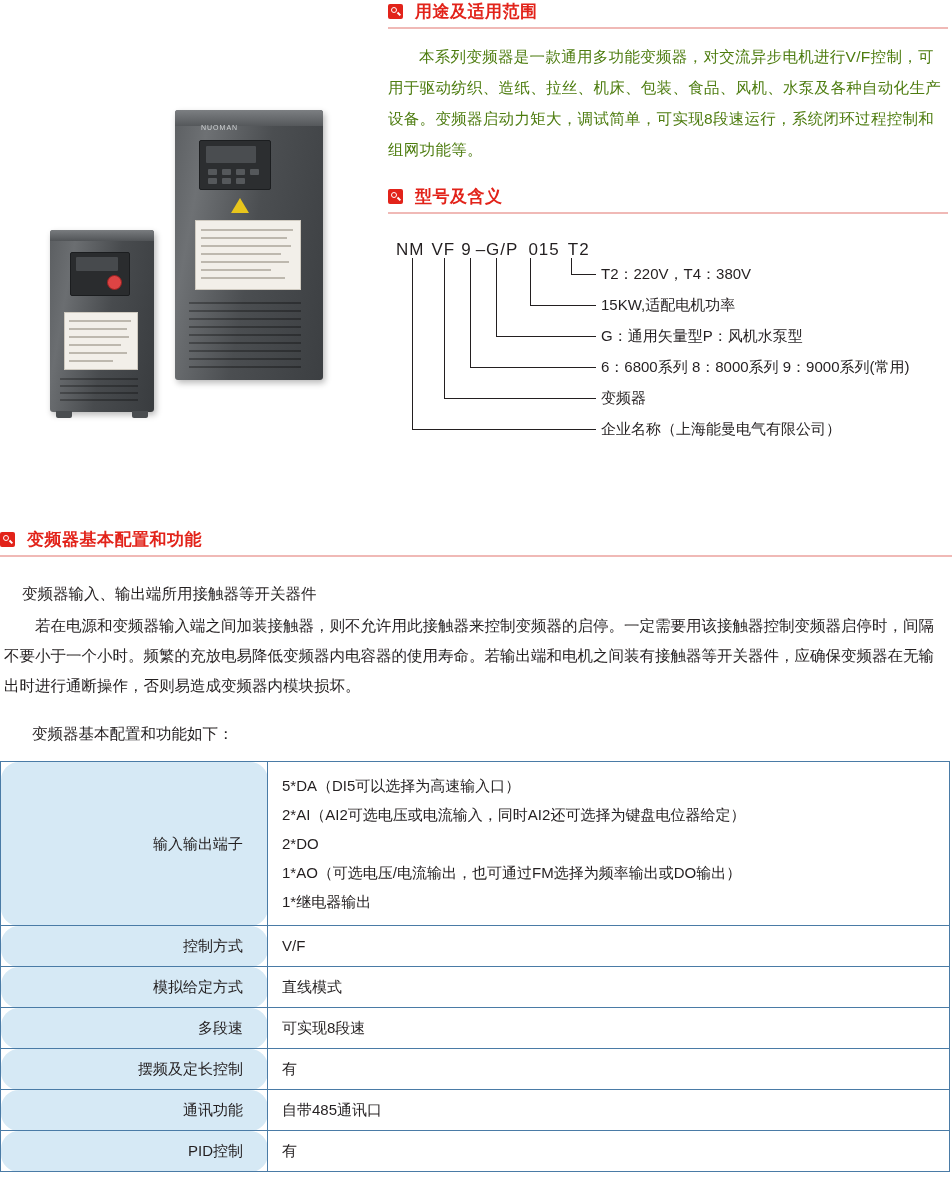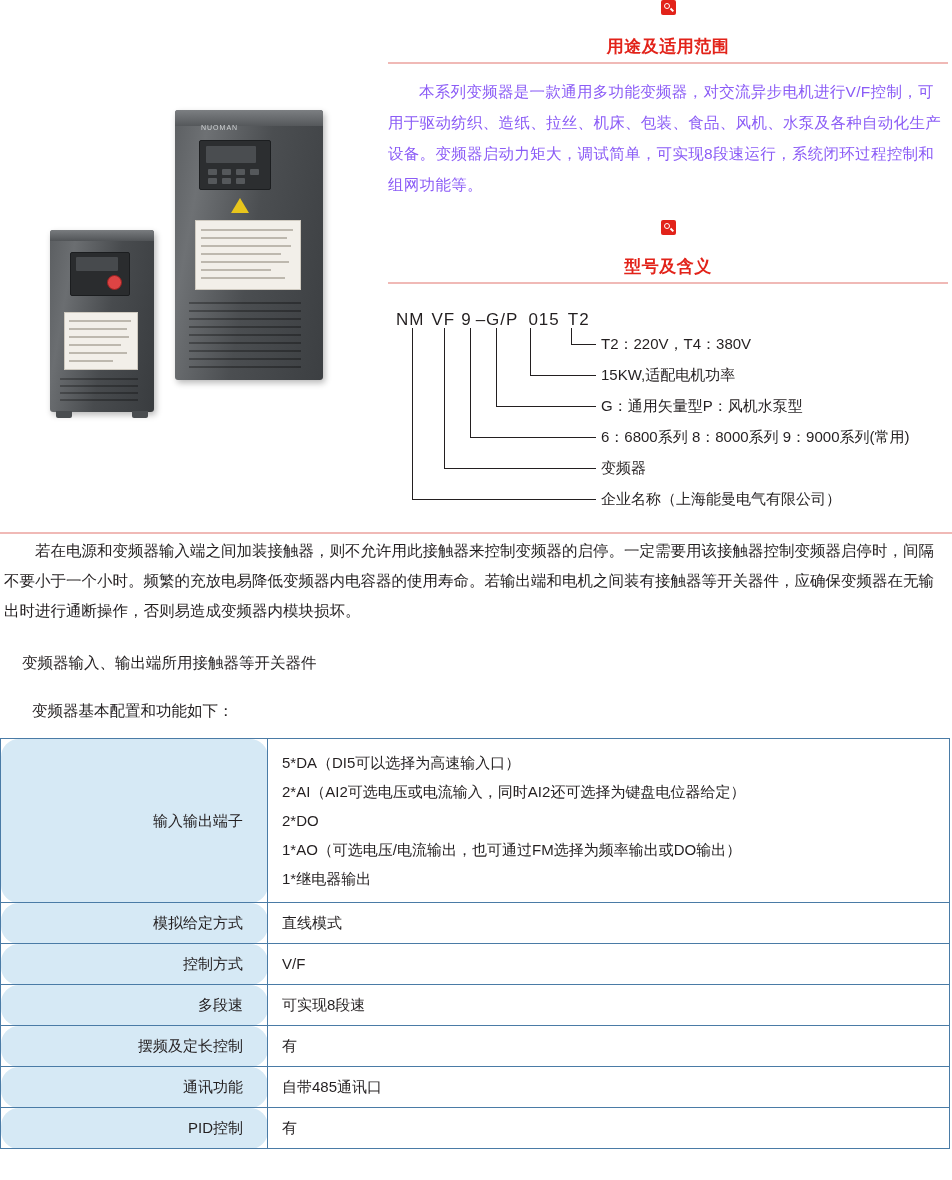--- a/index.html
+++ b/index.html
@@ -13,22 +13,21 @@
     font-family: "Liberation Sans", sans-serif;
     color: #231f20;
     position: relative;
     overflow: hidden;
   }
 
   
   .sec-head {
     display: flex;
     align-items: center;
-    gap: 20px;
-    flex-direction: column;
+    gap: 12px;
   }
   .sec-head .mag {
     width: 15px;
     height: 15px;
     background: #e2231a;
     border-radius: 2px;
     position: relative;
     flex: 0 0 auto;
   }
   .sec-head .mag::before {
@@ -71,21 +70,21 @@
     left: 388px;
     top: 0px;
     width: 560px;
   }
   #intro-para {
     font-size: 15.5px;
     line-height: 31px;
     text-indent: 2em;
     margin-top: 12px;
     letter-spacing: 0.3px;
-    color: #8b5cf6;
+    color: #4d7c0f;
   }
 
   
   #model-block {
     margin-top: 18px;
     position: relative;
     height: 215px;
   }
   #model-code {
     position: absolute;
@@ -338,45 +337,49 @@
     <div class="mlabel" style="left:213px; top:33px;">T2：220V，T4：380V</div>
     <div class="mlabel" style="left:213px; top:64px;">15KW,适配电机功率</div>
     <div class="mlabel" style="left:213px; top:95px;">G：通用矢量型P：风机水泵型</div>
     <div class="mlabel" style="left:213px; top:126px;">6：6800系列 8：8000系列 9：9000系列(常用)</div>
     <div class="mlabel" style="left:213px; top:157px;">变频器</div>
     <div class="mlabel" style="left:213px; top:188px;">企业名称（上海能曼电气有限公司）</div>
   </div>
 </div>
 
 <div id="lower">
+  <div class="sec-head">
+    <span class="mag"></span>
+    <span class="sec-title">变频器基本配置和功能</span>
+  </div>
   <div class="sec-rule"></div>
 
+  <div class="body-text" id="para-1">变频器输入、输出端所用接触器等开关器件</div>
   <div class="body-text" id="para-2">若在电源和变频器输入端之间加装接触器，则不允许用此接触器来控制变频器的启停。一定需要用该接触器控制变频器启停时，间隔不要小于一个小时。频繁的充放电易降低变频器内电容器的使用寿命。若输出端和电机之间装有接触器等开关器件，应确保变频器在无输出时进行通断操作，否则易造成变频器内模块损坏。</div>
-  <div class="body-text" id="para-1">变频器输入、输出端所用接触器等开关器件</div>
   <div class="body-text" id="para-3">变频器基本配置和功能如下：</div>
 
   <table>
     <tbody>
       <tr>
         <td class="col-label tall">输入输出端子</td>
         <td class="col-val multi">
           <div>5*DA（DI5可以选择为高速输入口）</div>
           <div>2*AI（AI2可选电压或电流输入，同时AI2还可选择为键盘电位器给定）</div>
           <div>2*DO</div>
           <div>1*AO（可选电压/电流输出，也可通过FM选择为频率输出或DO输出）</div>
           <div>1*继电器输出</div>
         </td>
       </tr>
       <tr>
+        <td class="col-label">控制方式</td>
+        <td class="col-val">V/F</td>
+      </tr>
+      <tr>
         <td class="col-label">模拟给定方式</td>
         <td class="col-val">直线模式</td>
-      </tr>
-      <tr>
-        <td class="col-label">控制方式</td>
-        <td class="col-val">V/F</td>
       </tr>
       <tr>
         <td class="col-label">多段速</td>
         <td class="col-val">可实现8段速</td>
       </tr>
       <tr>
         <td class="col-label">摆频及定长控制</td>
         <td class="col-val">有</td>
       </tr>
       <tr>

